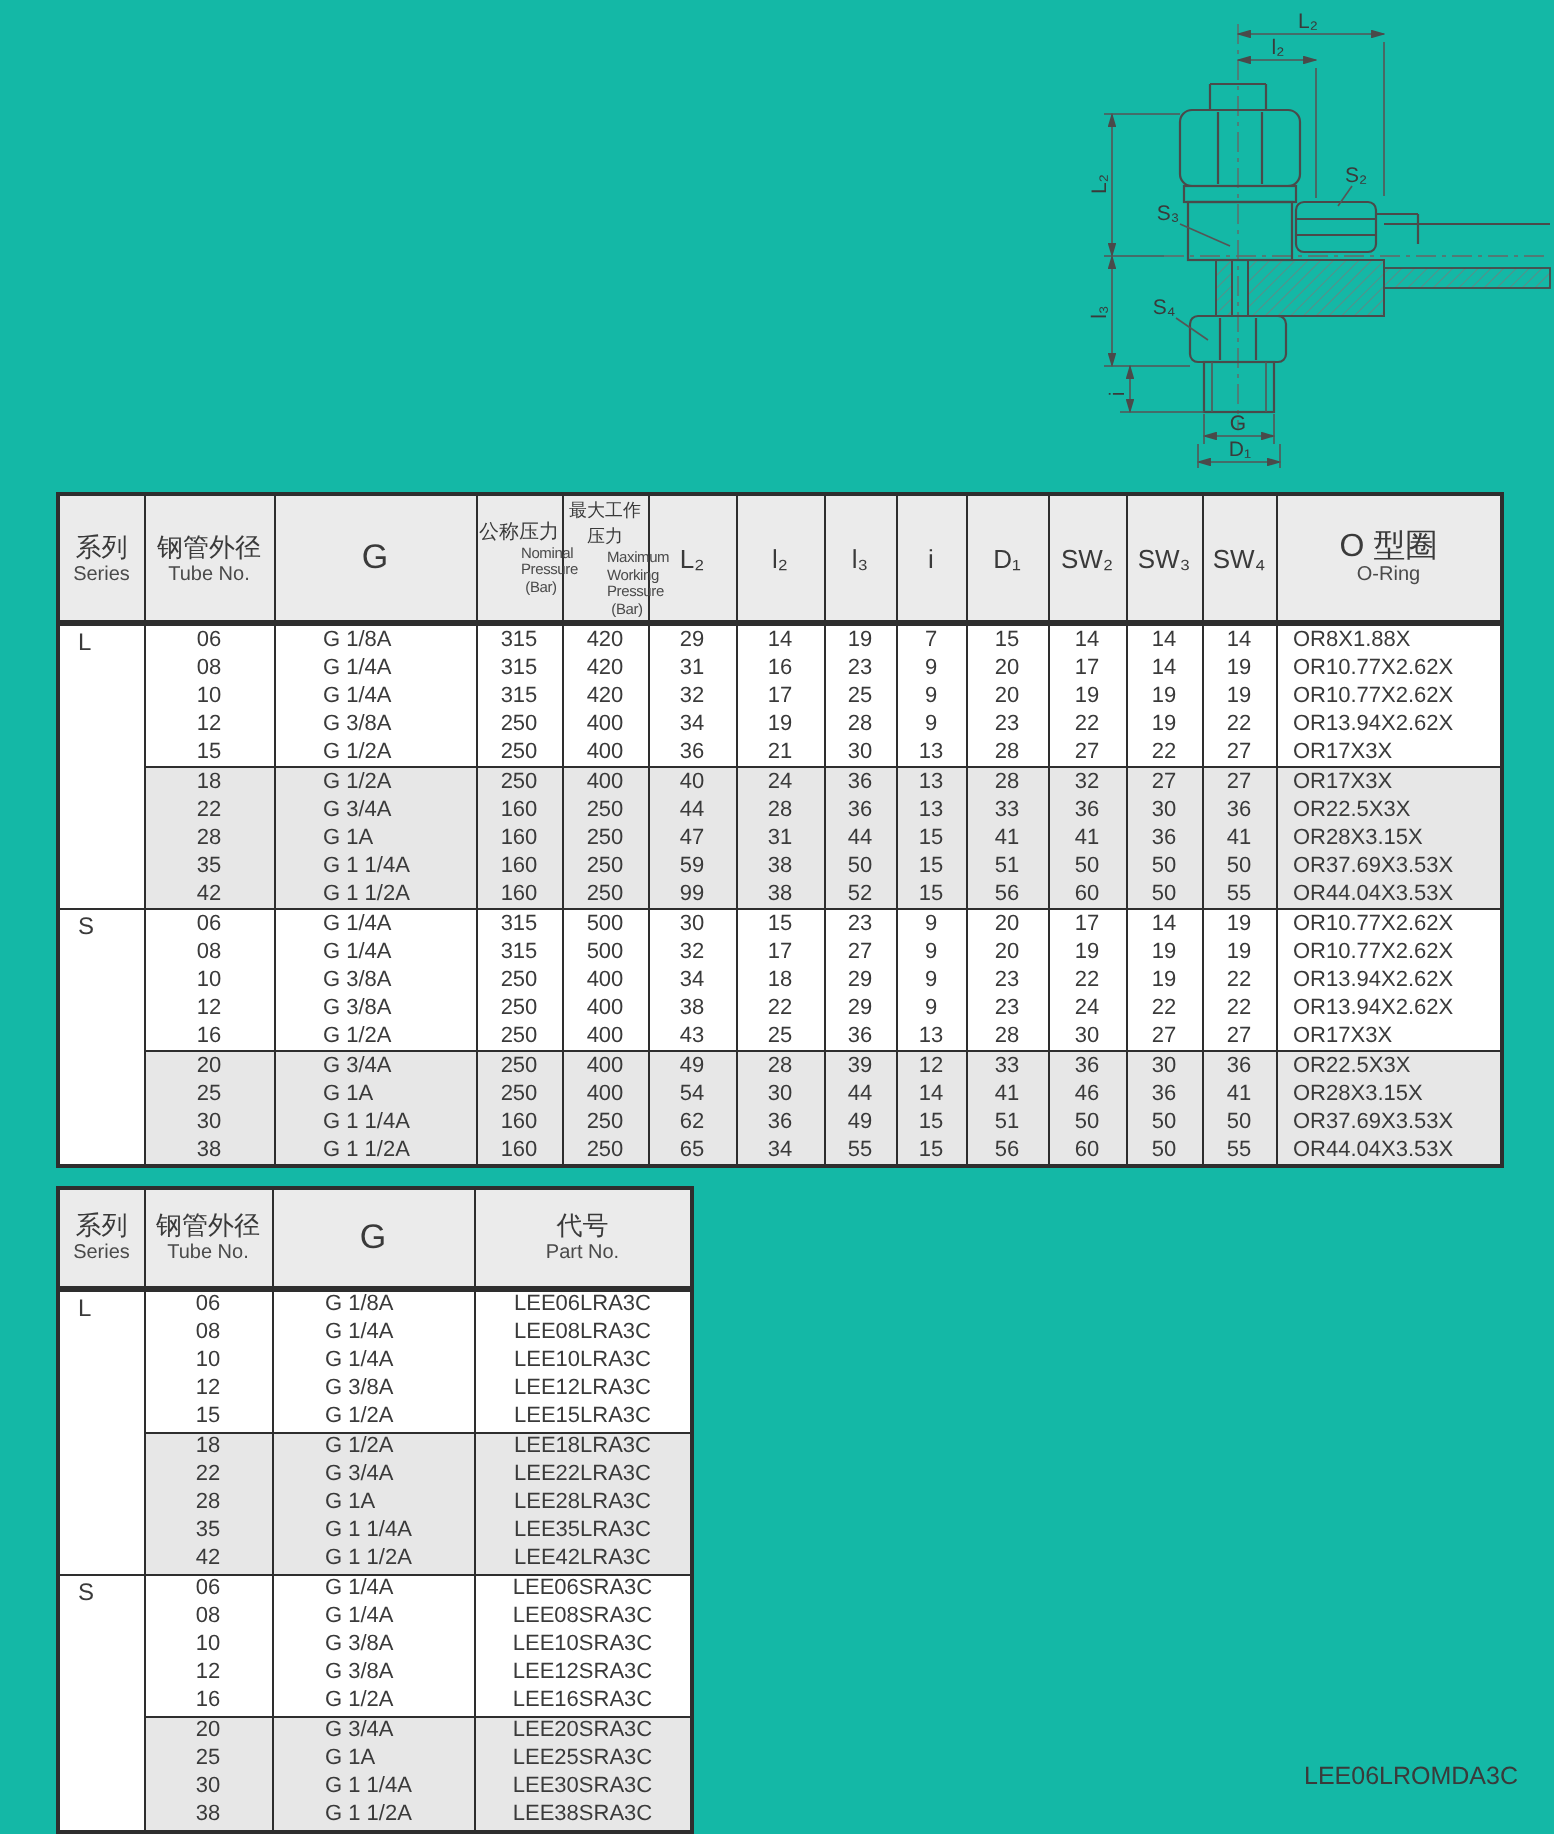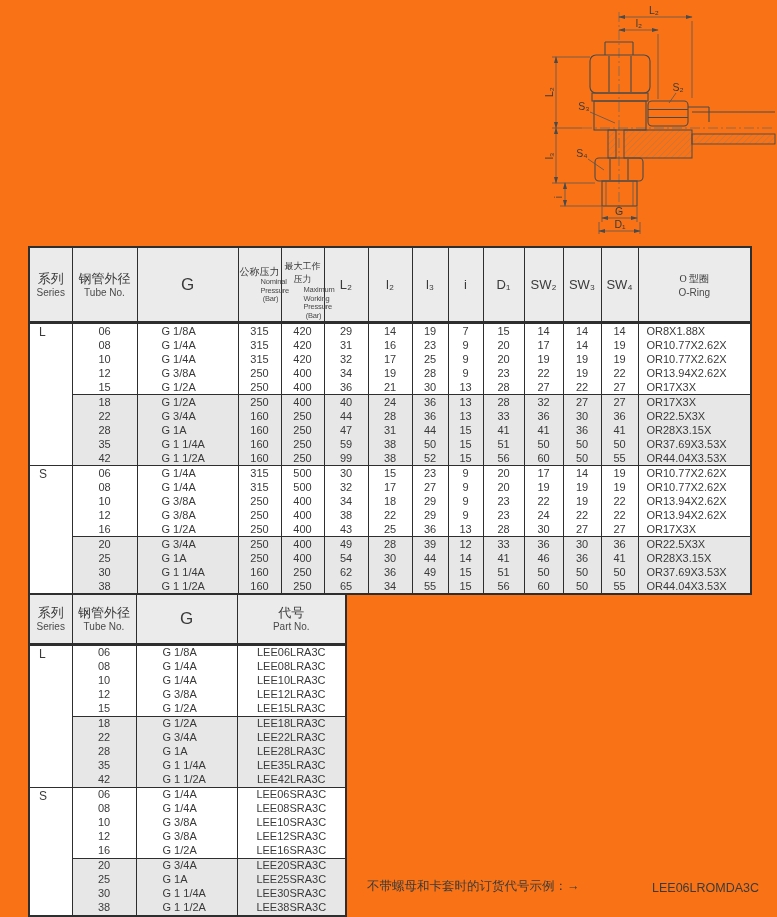--- a/index.html
+++ b/index.html
@@ -1,16 +1,16 @@
 <!DOCTYPE html>
 <html><head>
 <meta charset="utf-8">
 <style>
   html,body{margin:0;padding:0;background:#fff;}
-  .sheet{position:relative;width:777px;height:917px;background:#f97316;overflow:hidden;
+  .sheet{position:relative;width:777px;height:917px;background:#14b8a6;overflow:hidden;
          font-family:"Liberation Sans","DejaVu Sans",sans-serif;color:#3a3a3a;}
 
   
   .drawing{position:absolute;left:542px;top:0;}
   .drawing .s{stroke:#4a4a4a;stroke-width:1.1;fill:none;}
   .drawing .thin{stroke:#555;stroke-width:0.8;fill:none;}
   .drawing .cl{stroke:#666;stroke-width:0.7;fill:none;stroke-dasharray:10 3 2 3;}
   .drawing text{fill:#3a3a3a;font-size:10.5px;font-family:"Liberation Sans",sans-serif;}
 
   
@@ -153,34 +153,34 @@
           <span class="h-zh">钢管外径</span>
           <span class="h-en">Tube No.</span>
         </th>
         <th class="h-g">G</th>
         <th>
           <span class="h-zh-sm">公称压力</span>
           <span class="h-en-xs">Nominal</span>
           <span class="h-en-xs">Pressure (Bar)</span>
         </th>
         <th>
-          <span class="h-zh-sm" style="font-size:9px;margin-top:11px;">最大工作压力</span>
+          <span class="h-zh-sm" style="font-size:9px;">最大工作压力</span>
           <span class="h-en-xs">Maximum Working</span>
           <span class="h-en-xs">Pressure (Bar)</span>
         </th>
         <th class="h-dim">L₂</th>
         <th class="h-dim">l₂</th>
         <th class="h-dim">l₃</th>
         <th class="h-dim">i</th>
         <th class="h-dim">D₁</th>
         <th class="h-dim">SW₂</th>
         <th class="h-dim">SW₃</th>
         <th class="h-dim">SW₄</th>
         <th>
-          <span class="h-zh" style="font-size:10px;font-family:Liberation Serif, serif;">O 型圈</span>
+          <span class="h-zh" style="font-size:16px;">O 型圈</span>
           <span class="h-en">O-Ring</span>
         </th>
       </tr>
     </thead>
     <tbody id="t1body">
         <tr>
           <td rowspan="10" class="series-cell">L</td>
           <td>06</td>
           <td class="col-g">G 1/8A</td>
           <td>315</td>
@@ -588,17 +588,16 @@
         </tr>
         <tr class="shaded">
           <td>38</td>
           <td class="col-g">G 1 1/2A</td>
           <td>LEE38SRA3C</td>
         </tr>
       </tbody>
   </table>
 
   <div class="footer-note">
-    <div class="footer-zh">不带螺母和卡套时的订货代号示例：→</div>
   </div>
   <div class="footer-part">LEE06LROMDA3C</div>
 
 </div>
 
 </body></html>

